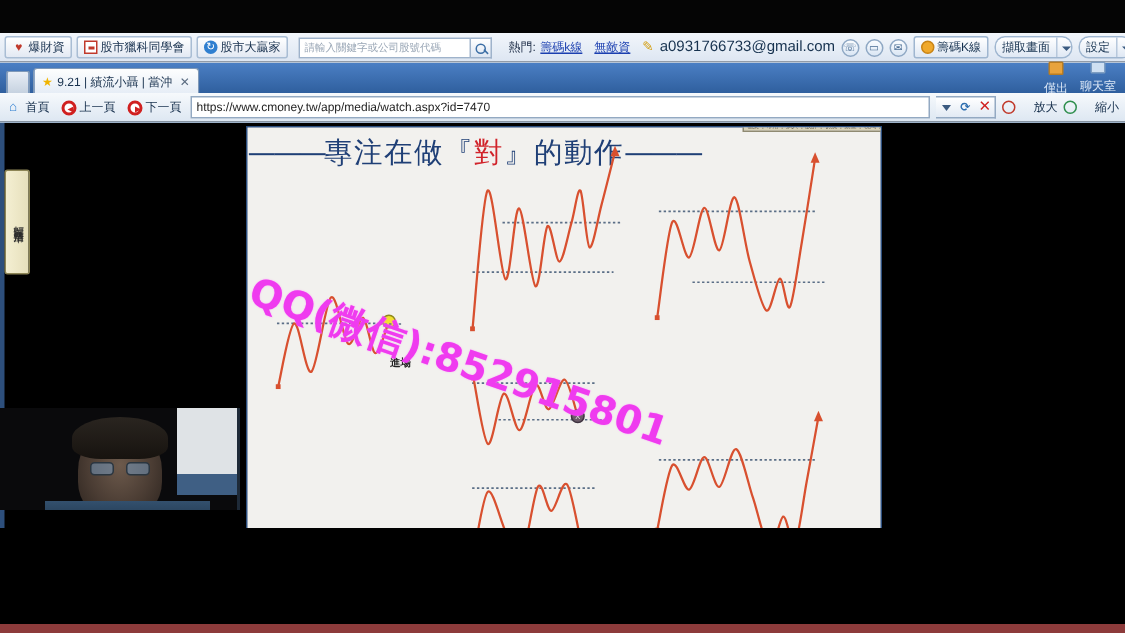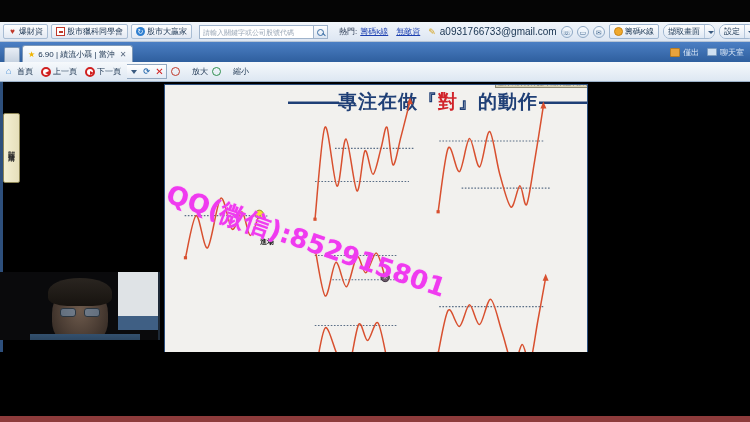--- a/index.html
+++ b/index.html
@@ -84,21 +84,21 @@
   .tab-sq { width:16px;height:15px;background:linear-gradient(#e8eef6,#c6d2e0);border:1px solid #7f99b8;border-bottom:none;border-radius:2px 2px 0 0;margin-right:2px;}
   .tab {
     display:flex;align-items:center;gap:3px;height:17px;padding:0 5px;
     background:linear-gradient(#fdfefe,#e6edf6);
     border:1px solid #7f99b8;border-bottom:none;border-radius:3px 3px 0 0;
     font-size:8px;color:#17304d;white-space:nowrap;
   }
   .tab .star{color:#f0b400;font-size:8px;}
   .tab .x{color:#5a6b80;font-size:8px;margin-left:2px;}
   .tabstrip-right{margin-left:auto;display:flex;align-items:center;gap:8px;padding-right:6px;height:20px;}
-  .ts-item{display:flex;align-items:center;gap:3px;font-size:8px;color:#dce8f7;}
+  .ts-item{display:flex;align-items:center;gap:3px;font-size:8px;color:#dce8f7;flex-direction:column;}
   .ts-ico{width:10px;height:9px;background:#e8a33d;border:1px solid #b97d22;border-radius:1px;}
   .ts-ico2{width:10px;height:8px;background:#cfe0f2;border:1px solid #7e9ec2;border-radius:1px;}
 
   
   .navbar {
     position:absolute; left:0; top:62px; width:750px; height:20px;
     background:linear-gradient(#f6f9fc,#dde7f2);
     border-bottom:1px solid #9db2c9;
     display:flex;align-items:center;gap:4px;padding:0 4px;
     font-size:8px;color:#17304d;
@@ -178,21 +178,21 @@
     position:absolute; left:330px; top:-6px; width:118px; height:9px;
     background:linear-gradient(#e8e2cc,#d8d0b4);
     border:1px solid #8f8a72;
     display:flex;align-items:center;font-size:4px;color:#3a3527;gap:2px;padding:0 2px;
     overflow:hidden; white-space:nowrap;
   }
   .slide-tiny-toolbar i{font-style:normal;border-right:1px solid #aaa48c;padding-right:2px;}
 
   .slide-title{
     position:absolute; left:0; top:4px; width:424px;
-    text-align:right; font-size:19px; font-weight:bold;
+    text-align:left; font-size:19px; font-weight:normal;
     color:#1f3f76; letter-spacing:1px;
     font-family:"DejaVu Sans","Liberation Sans",sans-serif;
     white-space:nowrap;
   }
   .slide-title .red{color:#d1232a;}
   .slide-title .dash{color:#1f3f76;letter-spacing:-2px;}
 
   .slide-strip{position:absolute;left:0;bottom:0;width:424px;height:13px;background:#2c4f7f;}
   .pagenum{
     position:absolute; right:5px; bottom:0px; width:22px; height:12px;
@@ -271,21 +271,21 @@
         <span class="lbl">設定</span>
         <span class="car"></span>
       </div>
     </div>
   </div>
 
   <div class="tabstrip">
     <div class="tab-sq"></div>
     <div class="tab">
       <span class="star">★</span>
-      <span>6.90 | 績流小聶 | 當沖</span>
+      <span>9.21 | 績流小聶 | 當沖</span>
       <span class="x">✕</span>
     </div>
     <div class="tabstrip-right">
       <div class="ts-item">
         <span class="ts-ico"></span>
         <span>僅出</span>
       </div>
       <div class="ts-item">
         <span class="ts-ico2"></span>
         <span>聊天室</span>
@@ -299,20 +299,21 @@
       <span>首頁</span>
     </div>
     <div class="nav-btn">
       <span class="circ-red"></span>
       <span>上一頁</span>
     </div>
     <div class="nav-btn">
       <span class="circ-red r"></span>
       <span>下一頁</span>
     </div>
+    <div class="urlbar">https://www.cmoney.tw/app/media/watch.aspx?id=7470</div>
     <div class="url-ctrls">
       <div>
           <span class="caret-d"></span>
         </div>
       <div style="color:#2f6fb0;font-weight:bold;">⟳</div>
       <div>
           <span class="x-red">✕</span>
         </div>
     </div>
     <div class="zoom-btn">

